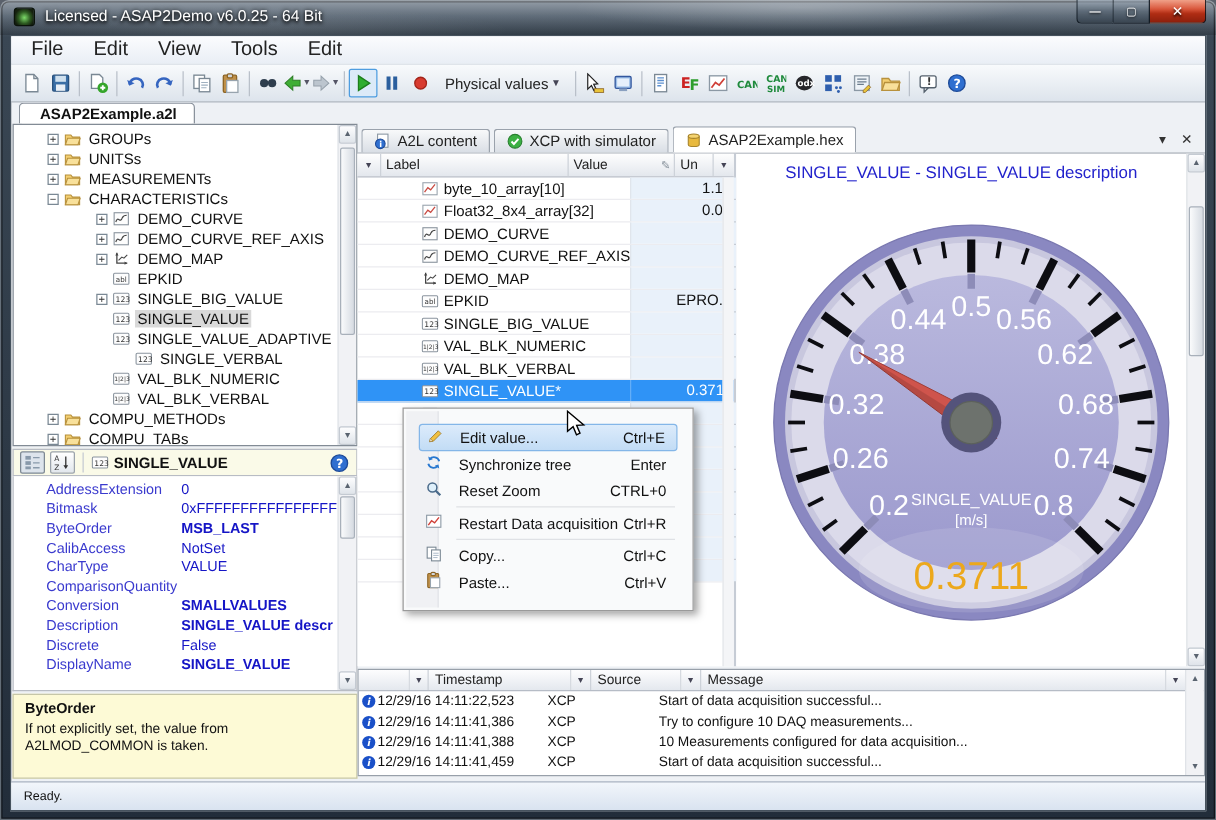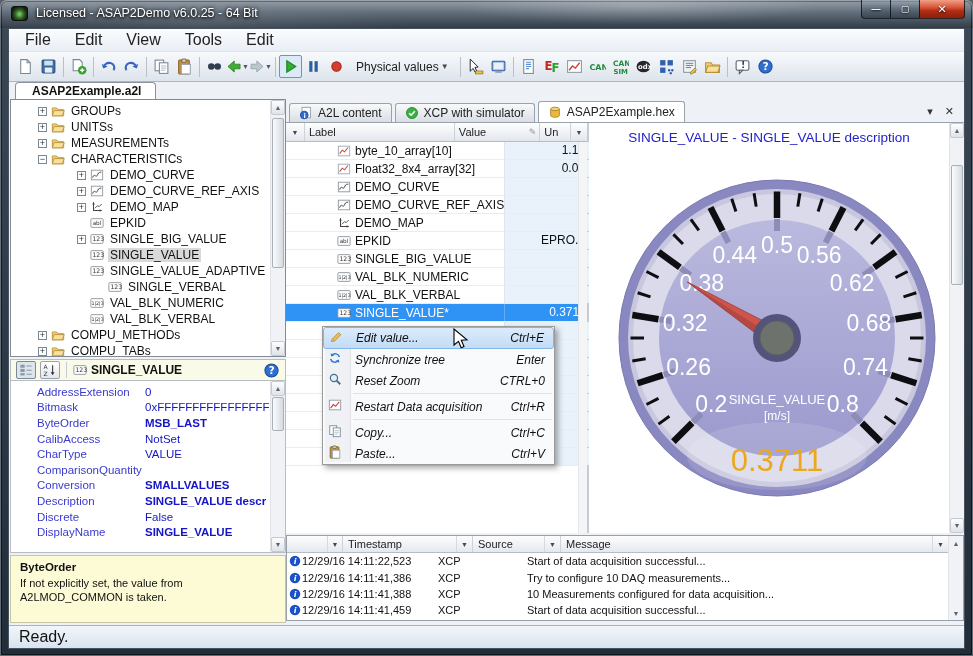--- a/index.html
+++ b/index.html
@@ -110,29 +110,29 @@
   .lh.time{width:130px;}
   .lh.src{width:88px;}
   .lh.msg{flex:1;border-right:none;}
   .lrow{height:16.4px;display:flex;align-items:center;font-size:11px;color:#111;}
   .lrow .lic{width:15px;display:flex;justify-content:center;flex:none;}
   .lrow .ltime{width:131px;flex:none;white-space:nowrap;overflow:hidden;}
   .lrow .lsrc{width:88px;flex:none;padding-left:5px;}
   .lrow .lmsg{flex:1;padding-left:6px;white-space:nowrap;overflow:hidden;}
   .log-scroll{position:absolute;right:0;top:0;bottom:0;width:15px;background:#f1f2f5;border-left:1px solid #e0e3e8;font-size:7px;color:#5a6470;}
   
-  .statusbar{height:23px;background:linear-gradient(#f2f6fb,#d9e3f0);border-top:1px solid #aab4c2;display:flex;align-items:center;padding-left:10px;font-size:16px;color:#111;}
+  .statusbar{height:23px;background:linear-gradient(#f2f6fb,#d9e3f0);border-top:1px solid #aab4c2;display:flex;align-items:center;padding-left:10px;font-size:10px;color:#111;}
   .status-right{margin-left:auto;width:265px;height:100%;border-left:1px solid #bcc5d2;display:flex;align-items:center;justify-content:flex-end;padding-right:16px;position:relative;}
   .grip{position:absolute;right:2px;bottom:2px;width:12px;height:12px;
     background:radial-gradient(circle 1.5px at 10px 10px,#8a95a3 40%,transparent 45%),
                radial-gradient(circle 1.5px at 10px 5px,#8a95a3 40%,transparent 45%),
                radial-gradient(circle 1.5px at 5px 10px,#8a95a3 40%,transparent 45%);}
   
   .ctx-menu{position:absolute;left:322px;top:326px;width:233px;background:#f9fafb;border:1px solid #9a9a9a;
-    box-shadow:3px 3px 6px rgba(0,0,0,.35);z-index:50;padding:0;font-style:italic;}
+    box-shadow:3px 3px 6px rgba(0,0,0,.35);z-index:50;padding:12px;}
   .ctx-gutter{position:absolute;left:2px;top:2px;bottom:2px;width:26px;background:#f0f1f4;border-right:1px solid #e1e3e7;}
   .mi{position:relative;height:21px;display:flex;align-items:center;font-size:12px;color:#111;padding-left:32px;padding-right:9px;}
   .mi .sc{margin-left:auto;}
   .mi .ic-wrap{position:absolute;left:5px;top:2px;}
   .mi.sel{background:linear-gradient(#dcebfb,#c2dcf5);border:1px solid #84b6e8;border-radius:3px;height:22px;}
   .msep{height:1px;background:#dfe1e5;margin:2px 2px 2px 30px;}
   .cursor-svg{position:absolute;z-index:60;}
 </style>
 </head>
 <body>

